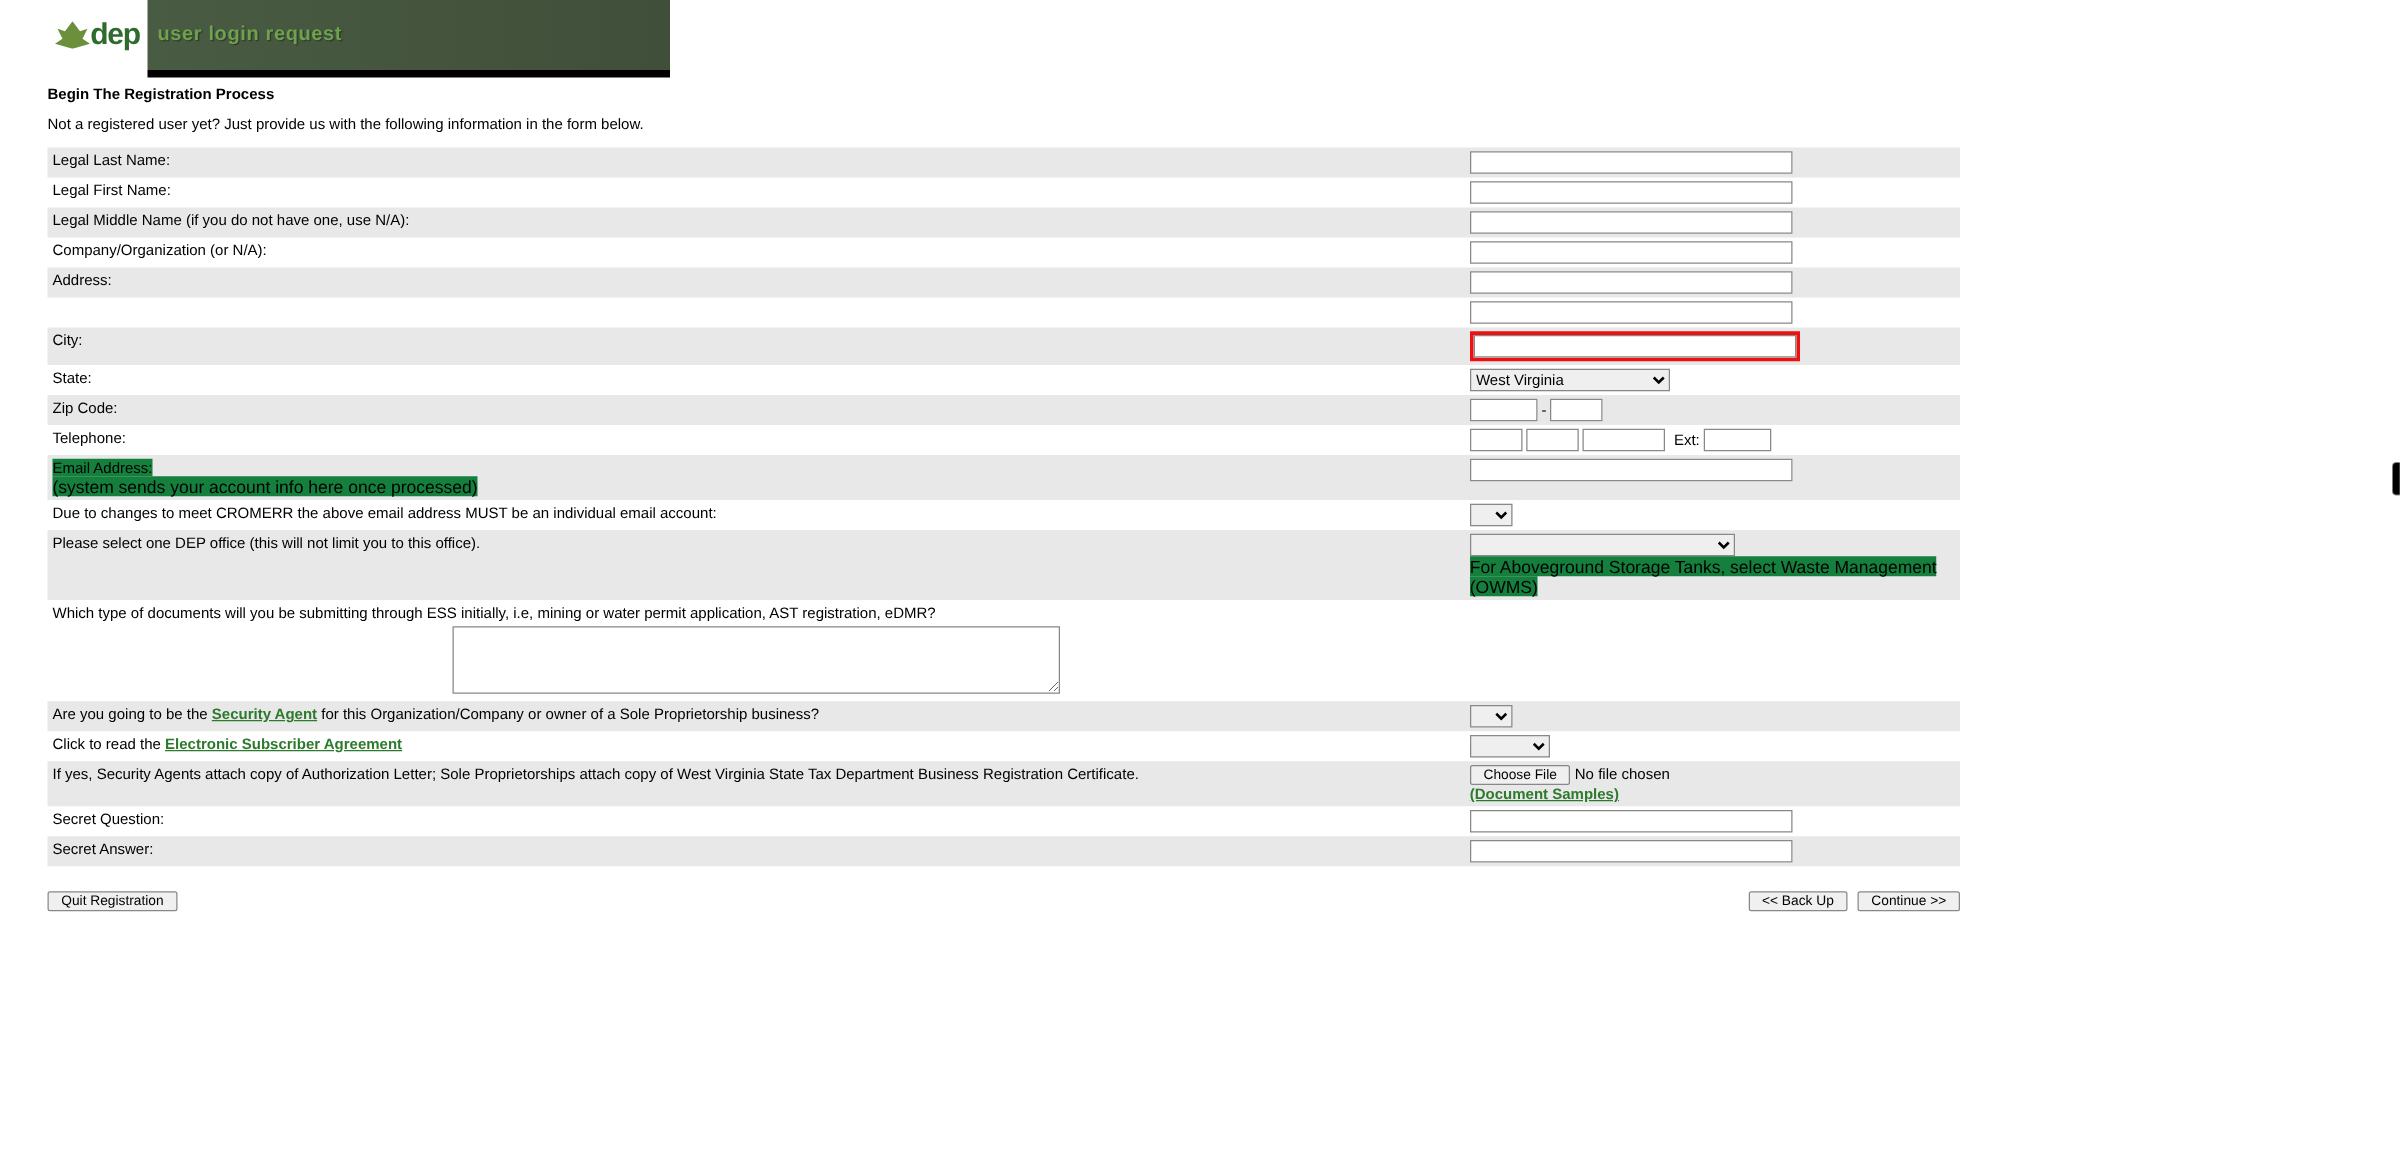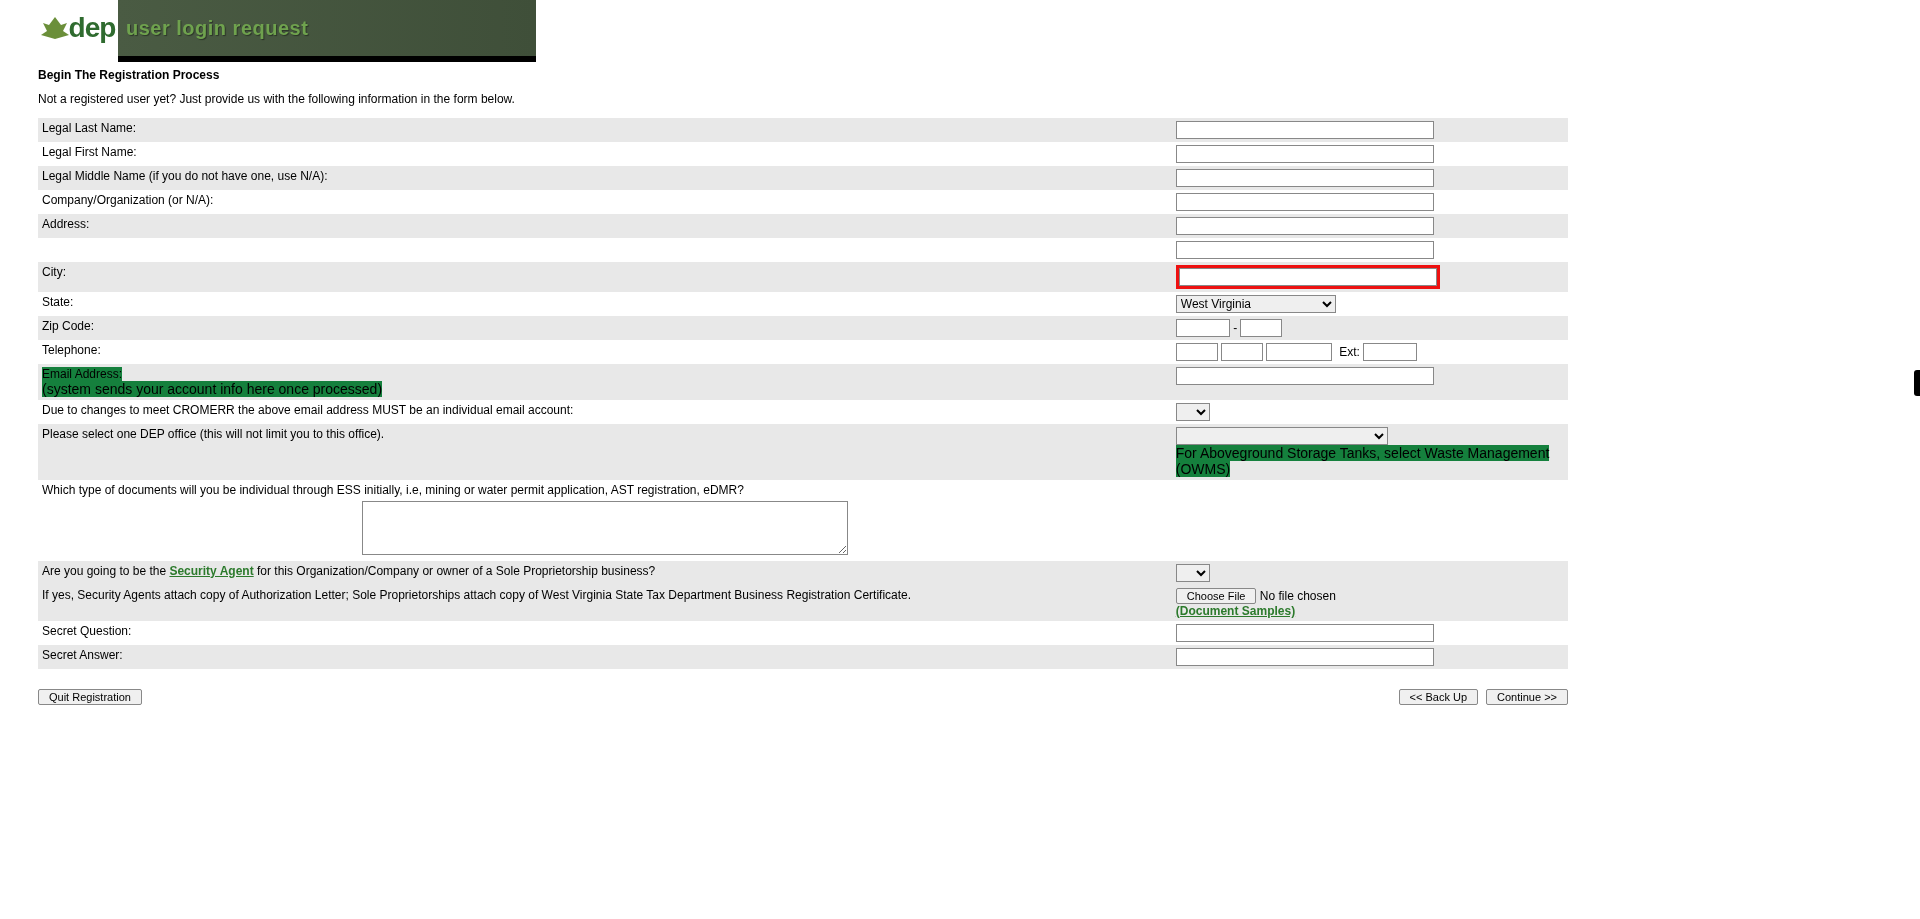--- a/index.html
+++ b/index.html
@@ -22,21 +22,21 @@
     margin-bottom: 12px;
   }
   .banner-logo {
     width: 80px;
     display: flex;
     align-items: center;
     justify-content: center;
   }
   .logo-text {
     font-family: "Trebuchet MS", sans-serif;
-    font-size: 28px;
+    font-size: 24px;
     color: #2f6b2f;
     font-weight: 700;
     letter-spacing: -1px;
   }
   .banner-title-wrap {
     width: 410px;
     height: 56px;
     background: linear-gradient(90deg, #4a5b43 0%, #3f4f39 100%);
     display: flex;
     align-items: center;
@@ -46,21 +46,21 @@
   .banner-title-wrap::after{
     content:"";
     position:absolute;
     left:0; right:0; bottom:-6px;
     height:6px;
     background:#000;
   }
   .banner-title {
     font-family: "Trebuchet MS", sans-serif;
     font-weight: 700;
-    font-size: 20px;
+    font-size: 16px;
     color: #6fa24e;
     text-shadow: 1px 1px 1px rgba(0,0,0,.4);
     letter-spacing: .5px;
   }
   .section-title {
     font-weight: 700;
     margin: 6px 0 10px 0;
   }
   .intro {
     margin-bottom: 12px;
@@ -252,37 +252,45 @@
     <tr class="shade">
       <td class="label-col">Please select one DEP office (this will not limit you to this office).</td>
       <td class="input-col">
         <select class="sel sel-lg"><option></option></select><br>
         <span class="hl-yellow note-small">For Aboveground Storage Tanks, select Waste Management (OWMS)</span>
       </td>
     </tr>
 
     <tr>
       <td class="label-col">
-        <span>Which type of documents will you be individual through ESS initially, i.e, mining or water permit application, AST registration, eDMR?</span><br>
+        <span>Which type of documents will you be submitting through ESS initially, i.e, mining or water permit application, AST registration, eDMR?</span><br>
         <div style="text-align:center;">
           <textarea class="ta" style=""></textarea>
         </div>
       </td>
       <td class="input-col"></td>
     </tr>
 
     <tr class="shade">
       <td class="label-col">
         <span>Are you going to be the </span><a href="#" class="link-green">Security Agent</a><span> for this Organization/Company or owner of a Sole Proprietorship business?</span>
       </td>
       <td class="input-col">
         <select class="sel sel-xs"><option></option></select>
       </td>
     </tr>
 
+    <tr>
+      <td class="label-col">
+        <span>Click to read the </span><a href="#" class="link-green">Electronic Subscriber Agreement</a>
+      </td>
+      <td class="input-col">
+        <select class="sel sel-md"><option></option></select>
+      </td>
+    </tr>
 
     <tr class="shade">
       <td class="label-col">If yes, Security Agents attach copy of Authorization Letter; Sole Proprietorships attach copy of West Virginia State Tax Department Business Registration Certificate.</td>
       <td class="input-col file-row">
         <button class="btn">Choose File</button>
         <span>No file chosen</span><br>
         <a href="#" class="link-green">(Document Samples)</a>
       </td>
     </tr>
 

